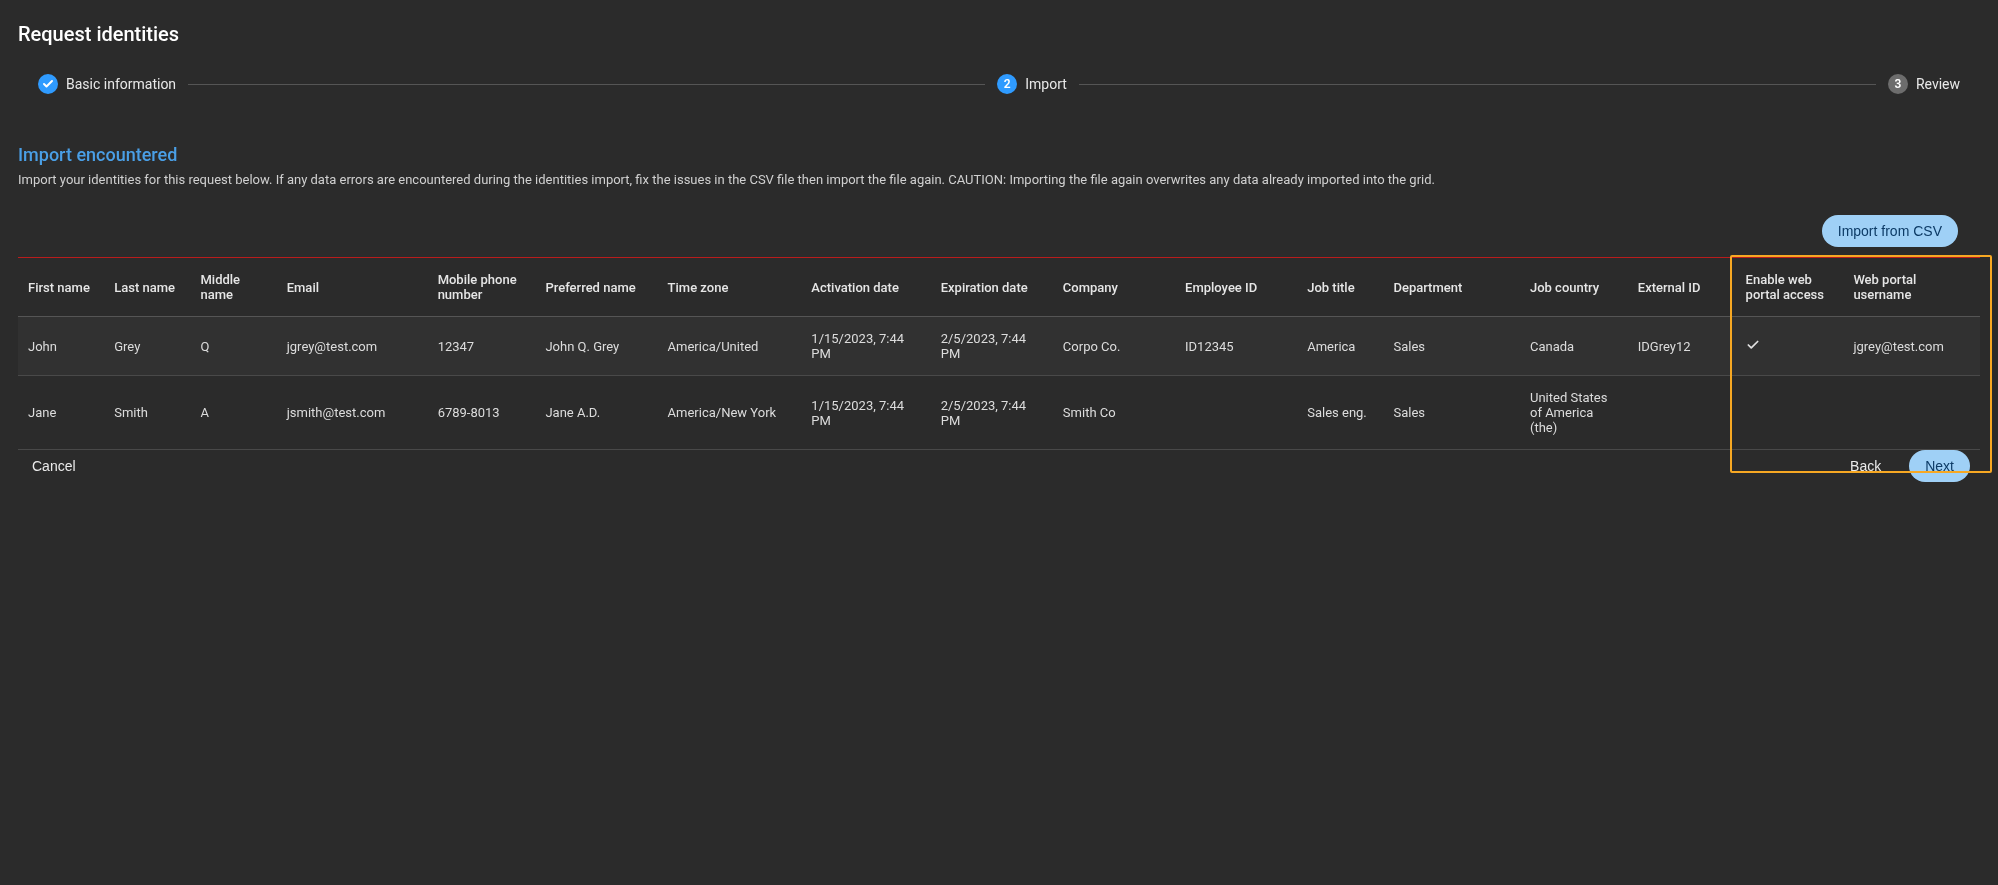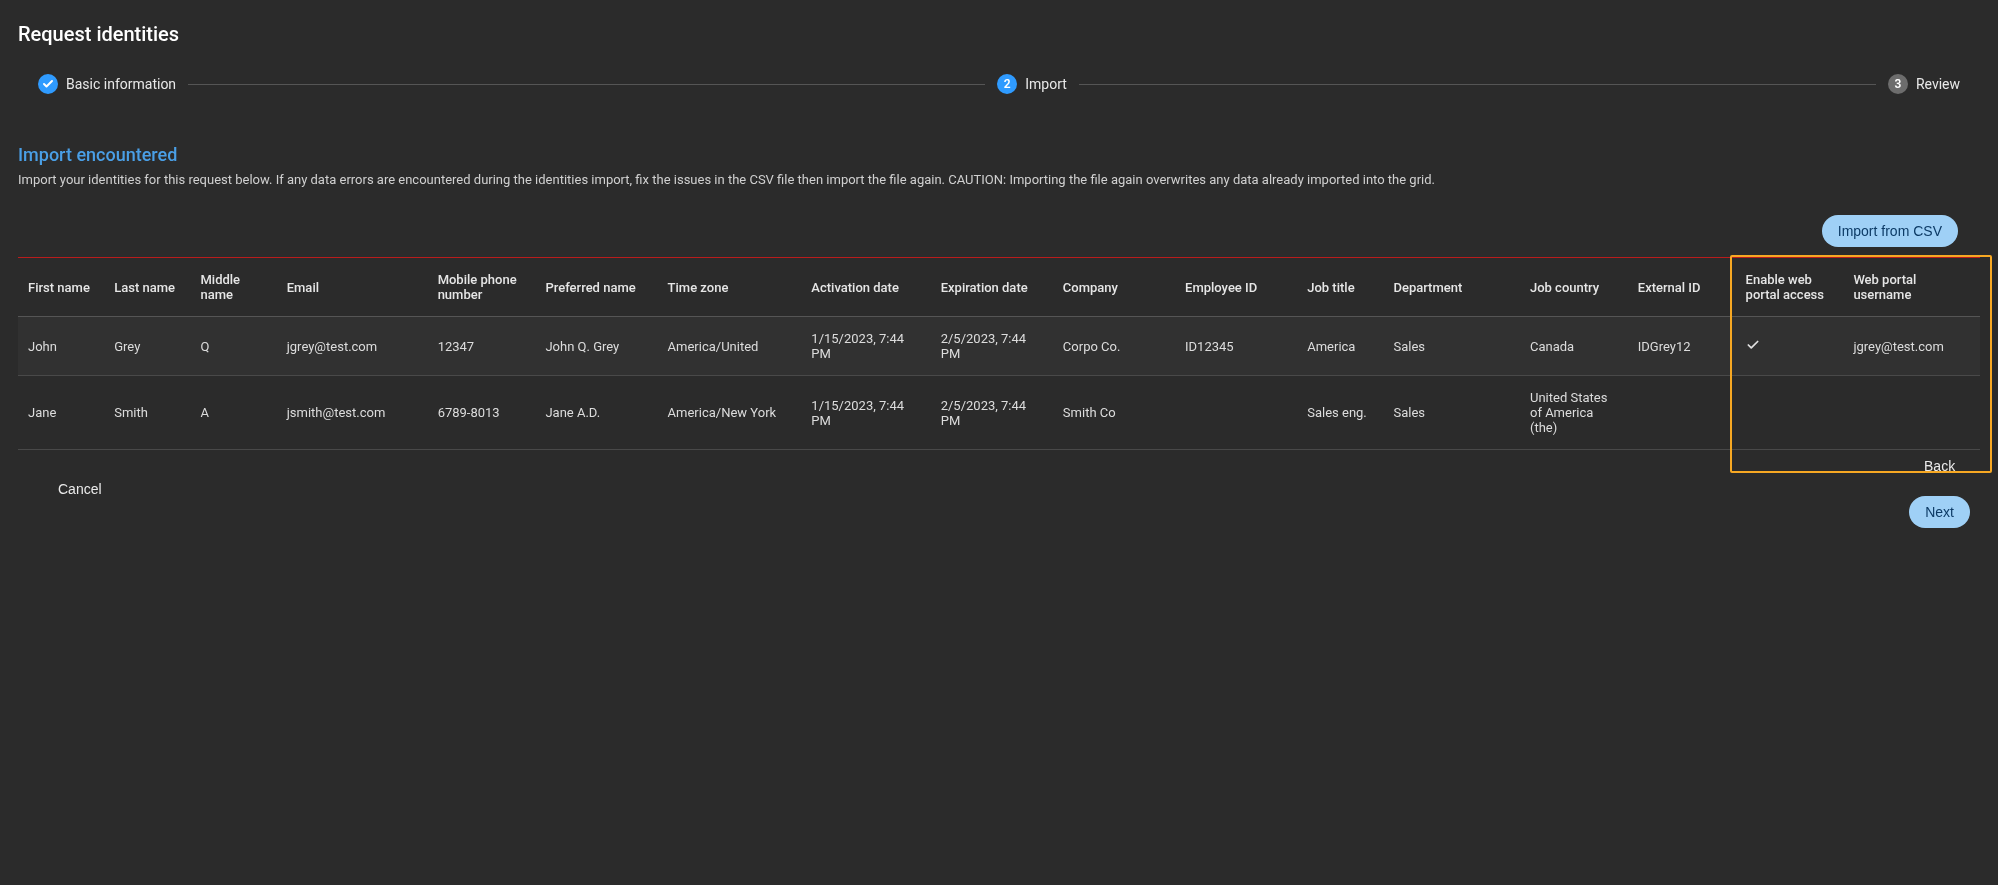--- a/index.html
+++ b/index.html
@@ -80,21 +80,20 @@
     justify-content: flex-end;
     margin-bottom: 10px;
     padding-right: 22px;
   }
   .btn {
     border: none;
     border-radius: 16px;
     padding: 8px 16px;
     font-size: 14px;
     cursor: pointer;
-    margin-left: 26px;
   }
   .btn-light {
     background: #9fd0f6;
     color: #0d3b66;
   }
   .btn-text {
     background: transparent;
     color: #eaeaea;
     padding: 8px 14px;
   }
@@ -165,21 +164,20 @@
   .footer-nav {
     display: flex;
     justify-content: space-between;
     align-items: center;
     padding: 0 10px 10px 0;
   }
   .footer-right {
     display: flex;
     gap: 14px;
     align-items: center;
-    flex-direction: column;
   }
 
   .check-mark-cell {
     display: inline-flex;
     align-items: center;
   }
 </style>
 </head>
 <body>
 

